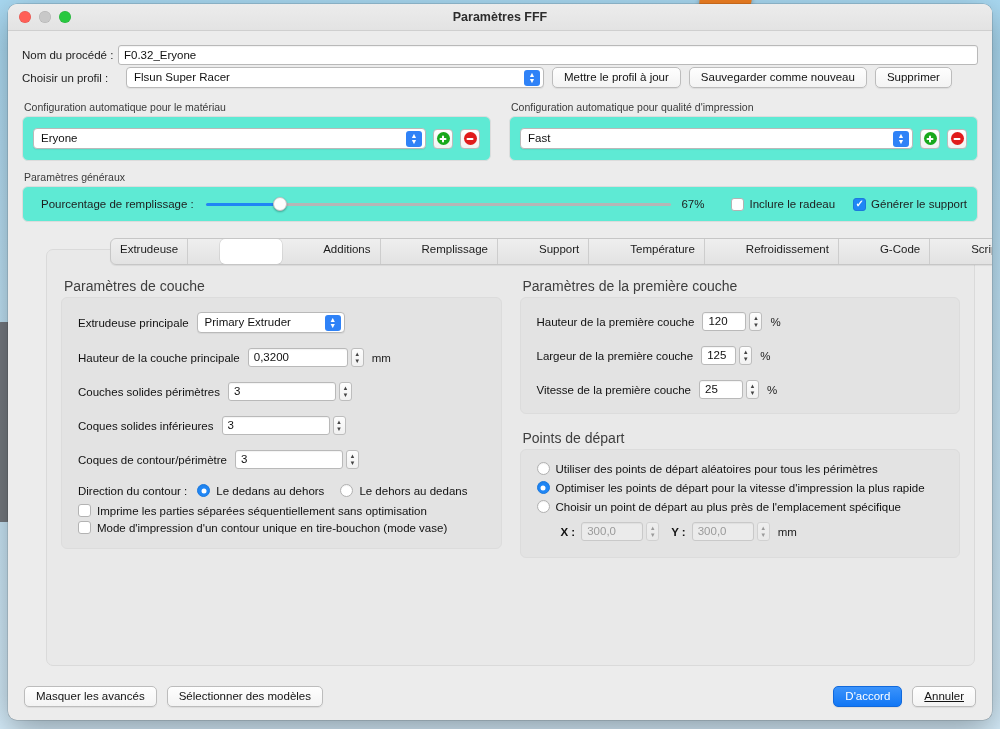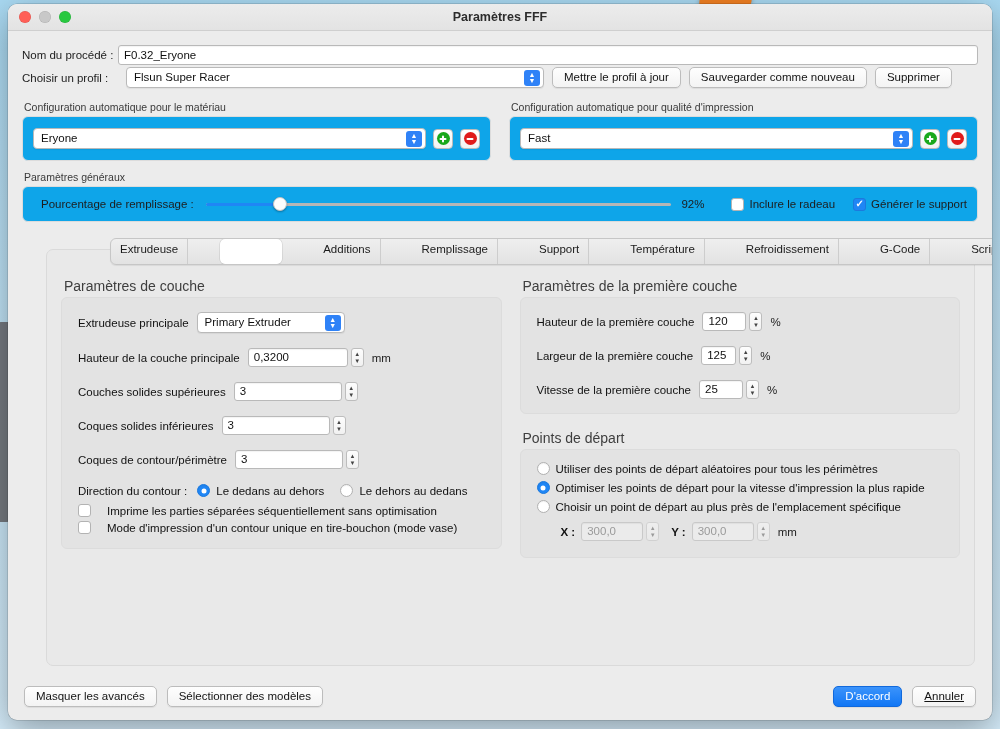--- a/index.html
+++ b/index.html
@@ -112,21 +112,21 @@
     border: 1px solid #bcbcbc; border-radius: 5px;
     font-size: 11.5px; color: #131313;
     padding: 0 11px; line-height: 19px;
     box-shadow: 0 1px 1px rgba(0,0,0,.07);
     white-space: nowrap;
   }
 
   
   .grp-title { font-size: 10.5px; color: #3a3a3a; margin: 0 0 3px 2px; }
   .grp-box {
-    background: #0ea5e9; border-radius: 6px;
+    background: #5eead4; border-radius: 6px;
     border: 1px solid #dcdcdc;
   }
 
   #autoconf { display: flex; gap: 18px; margin-top: 13px; }
   .autocol { flex: 1 1 0; min-width: 0; }
   .autocol .grp-box { padding: 11px 10px; display: flex; align-items: center; gap: 7px; }
   .autocol .popup { flex: 1 1 auto; min-width: 0; }
   .rb {
     width: 20px; height: 20px; border-radius: 4px;
     background: linear-gradient(180deg,#fff,#f2f2f2);
@@ -253,21 +253,21 @@
   .radio.on::after {
     content: ""; position: absolute; left: 50%; top: 50%;
     width: 5px; height: 5px; border-radius: 50%; background: #fff;
     transform: translate(-50%,-50%);
   }
   .opt { display: flex; align-items: center; gap: 6px; }
   .opt span { font-size: 11.5px; color: #111; }
   .optline { display: flex; align-items: center; gap: 6px; margin-bottom: 6px; }
   .optline:last-child { margin-bottom: 0; }
   .optline span { font-size: 11.5px; color: #111; }
-  .chkline { display: flex; align-items: center; gap: 16px; margin-top: 7px; }
+  .chkline { display: flex; align-items: center; gap: 6px; margin-top: 7px; }
   .chkline span { font-size: 11.5px; color: #111; }
 
   
   #footer {
     flex: 0 0 48px; height: 48px;
     padding: 0 16px; display: flex; align-items: center;
   }
   #footer .spacer { flex: 1 1 auto; }
   #footer .btn { margin-right: 10px; }
   .btn.default {
@@ -339,21 +339,21 @@
 
     <div id="general">
       <div class="grp-title">Paramètres généraux</div>
       <div class="grp-box">
         <div id="infill-label">Pourcentage de remplissage :</div>
         <div id="slider-wrap">
           <div class="strack"></div>
           <div class="sfill" id="sfill" style="width: 16%;"></div>
           <div class="sknob" id="sknob" style="left: 16%;"></div>
         </div>
-        <div id="infill-value">92%</div>
+        <div id="infill-value">67%</div>
         <div class="cb-wrap">
           <span class="cbox" id="cb-raft"></span>
           <span>Inclure le radeau</span>
         </div>
         <div class="cb-wrap">
           <span class="cbox on" id="cb-support"></span>
           <span>Générer le support</span>
         </div>
       </div>
     </div>
@@ -391,21 +391,21 @@
                 <div class="frow">
                   <span class="flabel">Hauteur de la couche principale</span>
                   <span class="stepper" style="margin-left:8px;">
                     <span class="textfield" style="width:100px;">0,3200</span>
                     <span class="stepbtns">▲<br>▼</span>
                   </span>
                   <span class="unit">mm</span>
                 </div>
 
                 <div class="frow">
-                  <span class="flabel">Couches solides supérieures</span>
+                  <span class="flabel">Couches solides périmètres</span>
                   <span class="stepper" style="margin-left:8px;">
                     <span class="textfield" style="width:108px;">3</span>
                     <span class="stepbtns">▲<br>▼</span>
                   </span>
                 </div>
 
                 <div class="frow">
                   <span class="flabel">Coques solides inférieures</span>
                   <span class="stepper" style="margin-left:8px;">
                     <span class="textfield" style="width:108px;">3</span>

